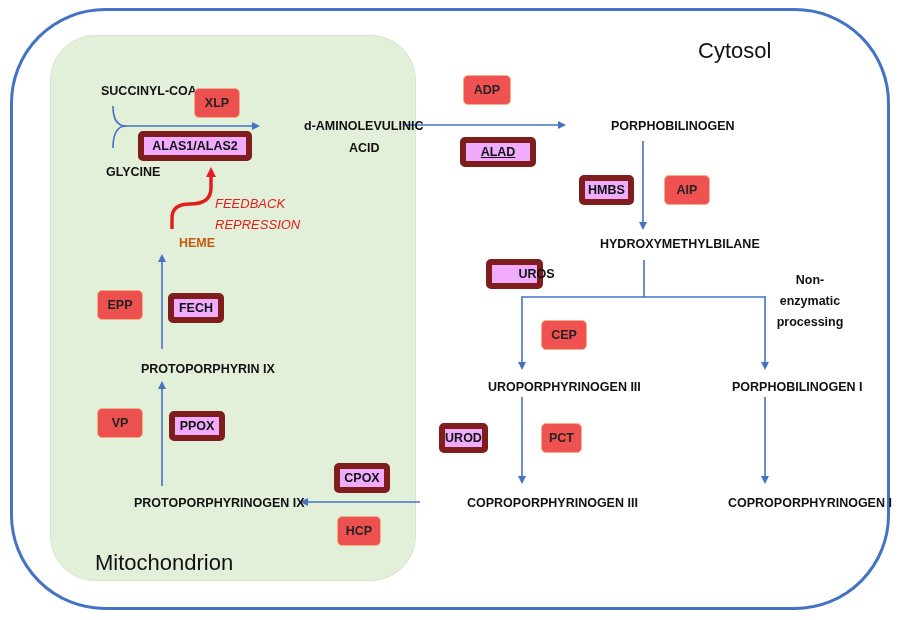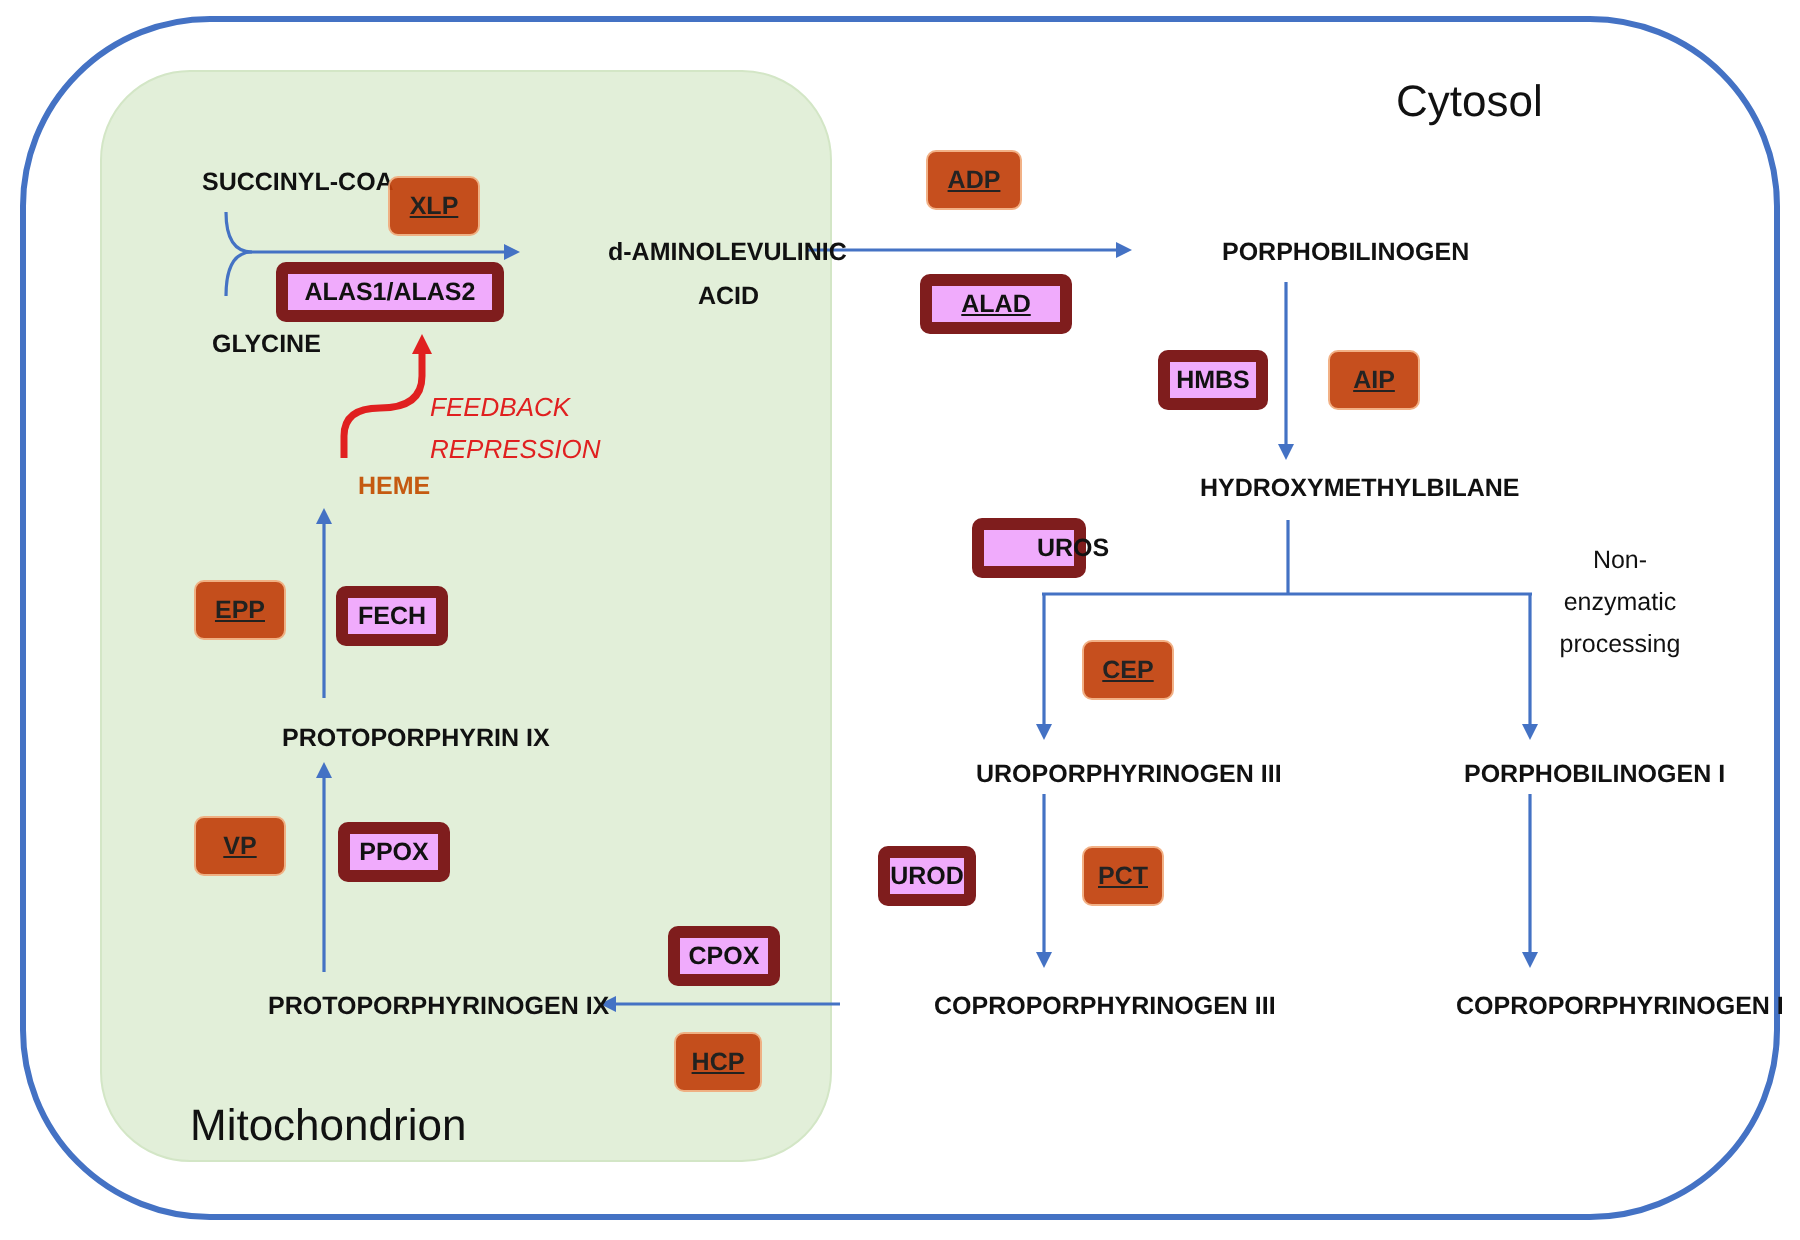--- a/index.html
+++ b/index.html
@@ -10,27 +10,27 @@
     border: 3px solid #4472c4; border-radius: 95px; box-sizing: border-box;
   }
   .mito {
     position: absolute; left: 50px; top: 35px; width: 366px; height: 546px;
     background: #e2efd9; border: 1px solid #d3e6c6; border-radius: 45px; box-sizing: border-box;
   }
   .region-label { position: absolute; font-size: 22px; color: #111; }
   .metab { position: absolute; font-size: 12.5px; font-weight: bold; color: #111; white-space: nowrap; margin-left: 38px; }
   .heme { color: #c55a11; }
   .feedback { position: absolute; font-size: 13px; font-style: italic; color: #e02020; line-height: 21px; }
-  .nonenz { position: absolute; font-size: 12.5px; font-weight: normal; color: #111; text-align: center; line-height: 21px; }
+  .nonenz { position: absolute; font-size: 12.5px; font-weight: bold; color: #111; text-align: center; line-height: 21px; }
   .box {
     position: absolute; height: 30px; border-radius: 5px; display: flex; align-items: center;
     justify-content: center; font-size: 12.5px; font-weight: bold; color: #111; box-sizing: border-box;
   }
   .enzyme { background: #f0abfc; border: 6px solid #7f1d1d; }
-  .disease { background: #c2410c; border: 1px solid #f1ab7c; opacity: 0.92; text-decoration: underline; }
+  .disease { background: #ef4444; border: 1px solid #f1ab7c; opacity: 0.92; }
   svg.arrows { position: absolute; left: 0; top: 0; }
 </style>
 </head>
 <body>
 
 <div class="cytosol"></div>
 <div class="mito"></div>
 
 <div class="region-label" style="left:698px; top:38px;">Cytosol</div>
 <div class="region-label" style="left:95px; top:550px;">Mitochondrion</div>

